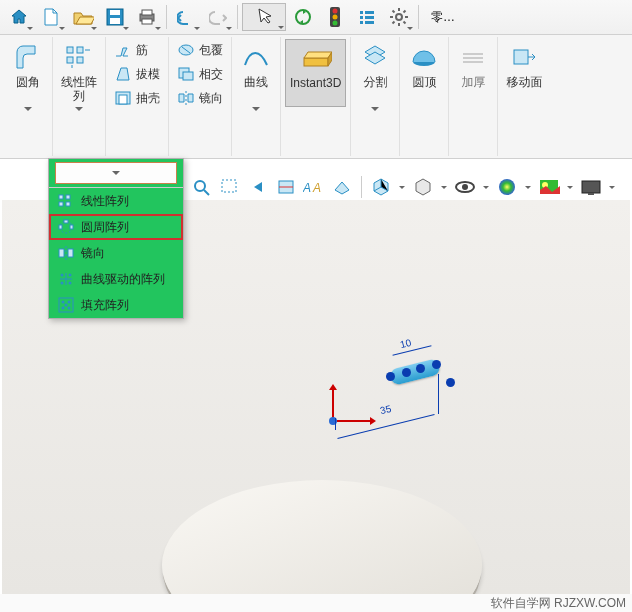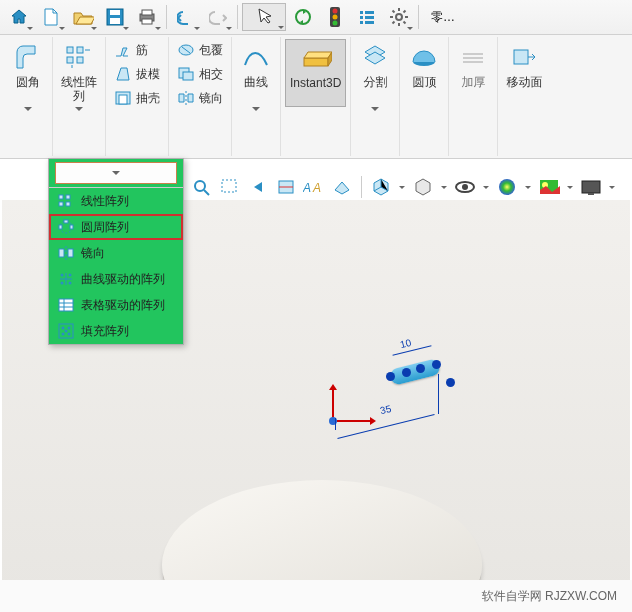--- a/index.html
+++ b/index.html
@@ -42,21 +42,21 @@
 .handle { position:absolute; width:9px; height:9px; background:#0a3db0; border-radius:50%; }
 .dimline { position:absolute; background:#0a3db0; }
 .dimtxt { position:absolute; color:#0a3db0; font-size:10px; transform:rotate(-14deg); }
 .menu { position:absolute; left:48px; top:158px; width:136px; background:#22c55e; border:1px solid #b0b0b0; box-shadow:2px 2px 6px rgba(0,0,0,.25); }
 .menu-top { padding:3px 6px; border-bottom:1px solid #ccc; }
 .menu-top .split-row { border:1px solid #c9804a; padding:2px 4px; height:22px; display:flex; justify-content:center; }
 .mitem { display:flex; align-items:center; gap:6px; padding:4px 8px; cursor:pointer; }
 .mitem.hl { outline:2px solid #d03030; outline-offset:-2px; }
 .mitem .mico { width:18px; height:18px; display:flex; align-items:center; justify-content:center; }
 .mitem .mlbl { color:#222; }
-.footer { position:absolute; left:0; right:0; bottom:0; height:32px; display:flex; align-items:center; justify-content:flex-end; padding:0 15px; color:#666; font-size:11px; background:#fafafa; }
+.footer { position:absolute; left:0; right:0; bottom:0; height:18px; display:flex; align-items:center; justify-content:flex-end; padding:0 6px; color:#666; font-size:11px; background:#fafafa; }
 .disabled .big-lbl, .disabled .small-lbl { color:#737373; }
 svg { display:block; }
 </style>
 </head>
 <body>
 
 <div class="qat">
   <div class="qat-btn">
       <svg width="20" height="20">
         <path d="M10 3l7 6h-2v7h-4v-4h-2v4H5V9H3z" fill="#2a8fc4" stroke="#06608c"></path>
@@ -477,31 +477,20 @@
             <circle cx="12" cy="4" r="1.5" fill="#2a8fc4"></circle>
             <circle cx="4" cy="12" r="1.5" fill="#2a8fc4"></circle>
             <circle cx="12" cy="12" r="1.5" fill="#2a8fc4"></circle>
           </svg>
         </span>
         <span class="mlbl">曲线驱动的阵列</span>
       </div>
       <div class="mitem">
         <span class="mico">
           <svg width="16" height="16">
-            <rect x="1" y="2" width="14" height="12" fill="#fff" stroke="#2a8fc4"></rect>
-            <line x1="1" y1="6" x2="15" y2="6" stroke="#2a8fc4"></line>
-            <line x1="1" y1="10" x2="15" y2="10" stroke="#2a8fc4"></line>
-            <line x1="6" y1="2" x2="6" y2="14" stroke="#2a8fc4"></line>
-          </svg>
-        </span>
-        <span class="mlbl">表格驱动的阵列</span>
-      </div>
-      <div class="mitem">
-        <span class="mico">
-          <svg width="16" height="16">
             <rect x="1" y="1" width="14" height="14" fill="none" stroke="#2a8fc4"></rect>
             <circle cx="5" cy="5" r="1.5" fill="#2a8fc4"></circle>
             <circle cx="11" cy="5" r="1.5" fill="#2a8fc4"></circle>
             <circle cx="5" cy="11" r="1.5" fill="#2a8fc4"></circle>
             <circle cx="11" cy="11" r="1.5" fill="#2a8fc4"></circle>
             <circle cx="8" cy="8" r="1.5" fill="#2a8fc4"></circle>
           </svg>
         </span>
         <span class="mlbl">填充阵列</span>
       </div>

